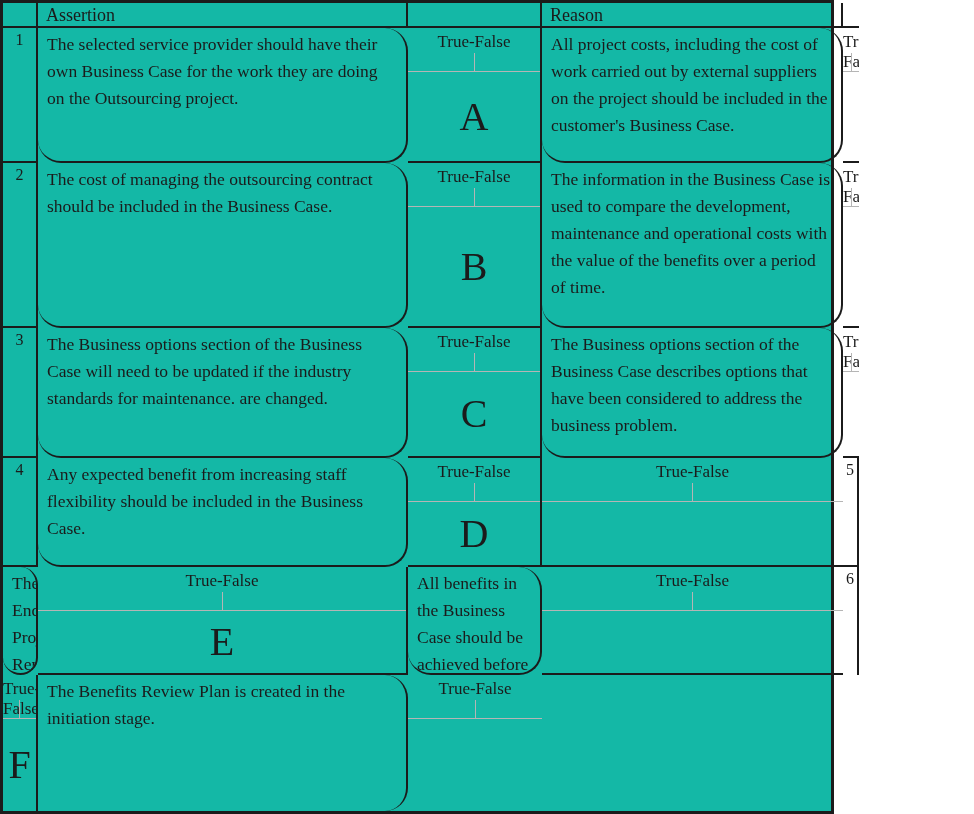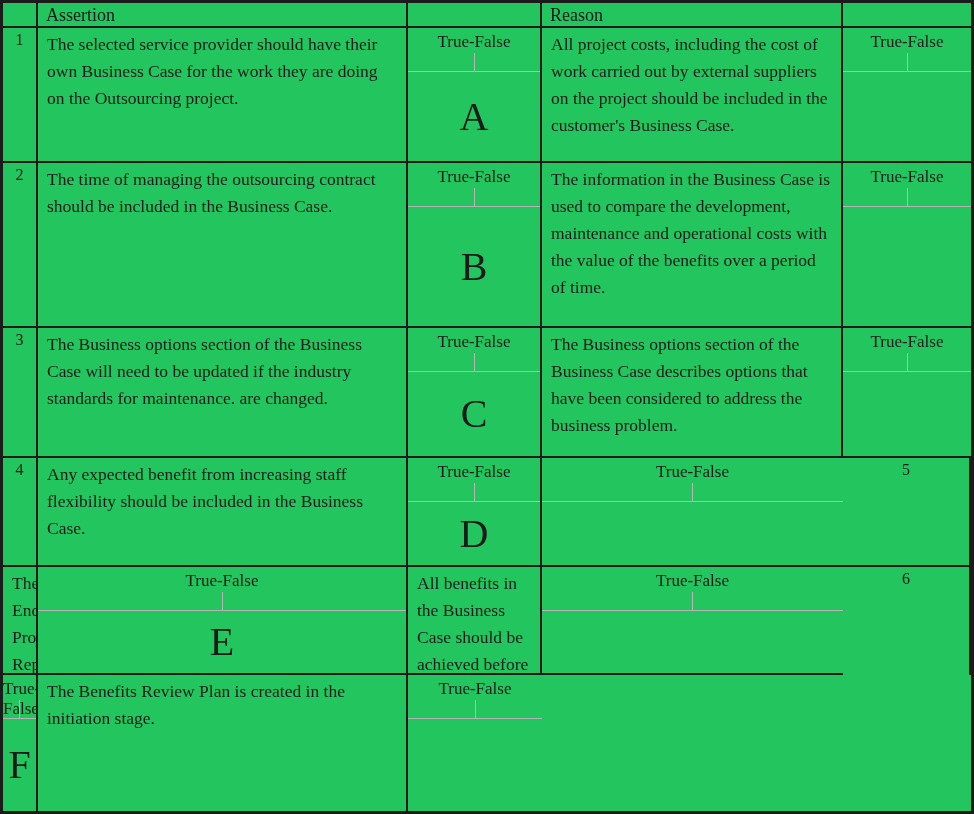--- a/index.html
+++ b/index.html
@@ -3,27 +3,27 @@
 <meta charset="utf-8">
 <style>
   * { box-sizing: border-box; margin: 0; padding: 0; }
   html, body { background: #ffffff; }
   body {
     font-family: "Liberation Serif", "DejaVu Serif", serif;
     color: #1b1b1b;
     width: 974px;
   }
   .qtable {
-    width: 974px;
+    width: 834px;
     height: 814px;
     border: 3px solid #1b1b1b;
     display: grid;
     grid-template-columns: 35px 370px 134px 301px 1fr;
     grid-template-rows: 25px 135px 165px 130px 109px 108px 1fr;
-    background: #22c55e;
+    background: #14b8a6;
   }
   .cell {
     border-right: 2px solid #1b1b1b;
     border-bottom: 2px solid #1b1b1b;
     overflow: hidden;
   }
   .cell.last-col { border-right: none; }
   .cell.last-row { border-bottom: none; }
   .header-cell {
     font-size: 18px;
@@ -32,20 +32,21 @@
   }
   .num-cell {
     text-align: center;
     font-size: 16px;
     padding-top: 3px;
   }
   .text-cell {
     font-size: 17.5px;
     line-height: 27px;
     padding: 3px 8px 16px 9px;
+    border-radius: 23px;
   }
   .tf-cell {
     display: flex;
     flex-direction: column;
     height: 100%;
   }
   .tf-label {
     height: 25px;
     padding-top: 4px;
     text-align: center;
@@ -101,21 +102,21 @@
       <div class="tf-label">True-False</div>
       <div class="tf-boxes">
         <div class="tf-box true-side"></div>
         <div class="tf-box"></div>
       </div>
       <div class="tf-letter-wrap"></div>
     </div>
   </div>
 
   <div class="cell num-cell">2</div>
-  <div class="cell text-cell">The time of managing the outsourcing contract should be included in the Business Case.</div>
+  <div class="cell text-cell">The cost of managing the outsourcing contract should be included in the Business Case.</div>
   <div class="cell">
     <div class="tf-cell">
       <div class="tf-label">True-False</div>
       <div class="tf-boxes">
         <div class="tf-box true-side"></div>
         <div class="tf-box"></div>
       </div>
       <div class="tf-letter-wrap">
           <span class="tf-letter">B</span>
         </div>

